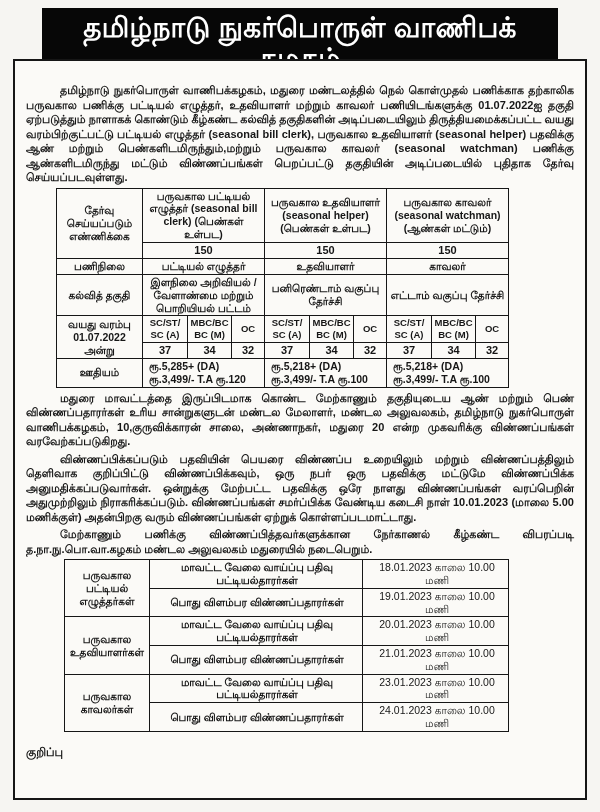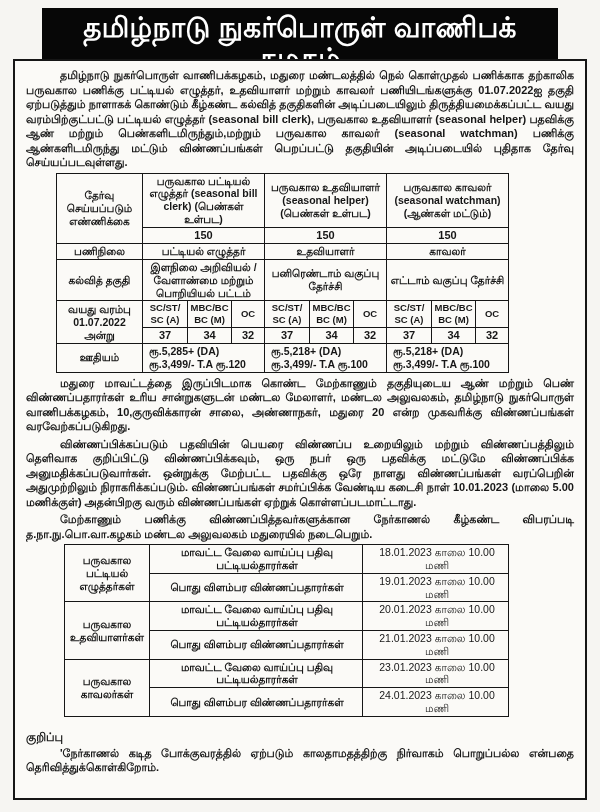--- a/index.html
+++ b/index.html
@@ -18,21 +18,21 @@
     background:#070707;color:#ffffff;text-align:center;
     padding:5px 0 3px;box-sizing:border-box;
   }
   .banner-title{font-size:28px;font-weight:bold;letter-spacing:.3px;line-height:1.1;}
   .banner-sub{font-size:10px;font-weight:bold;margin-top:12px;line-height:1.1;}
 
   
   .doc{
     position:absolute;left:13px;top:59px;width:574px;height:741px;
     border:2px solid #161616;background:#fbfaf7;
-    box-sizing:border-box;padding:5px 11px 4px 11px;
+    box-sizing:border-box;padding:20px 11px 4px 11px;
   }
 
   p.para{
     margin:2px 0 3px 0;
     font-size:11px;font-weight:600;line-height:1.32;
     text-align:justify;text-indent:34px;
   }
 
   table{border-collapse:collapse;}
   td{border:1px solid #161616;font-size:10.5px;font-weight:600;
@@ -181,16 +181,15 @@
         <td class="dt">23.01.2023 காலை 10.00 மணி</td>
       </tr>
       <tr>
         <td class="app">பொது விளம்பர விண்ணப்பதாரர்கள்</td>
         <td class="dt">24.01.2023 காலை 10.00 மணி</td>
       </tr>
     </tbody>
       </table>
 
     <div class="note-label">குறிப்பு</div>
-    <p class="para" style="margin-top:1px">'நேர்காணல் கடித போக்குவரத்தில் ஏற்படும் காலதாமதத்திற்கு நிர்வாகம் பொறுப்பல்ல என்பதை தெரிவித்துக்கொள்கிறோம்.</p>
 
   </div>
 </div>
 
 </body></html>

